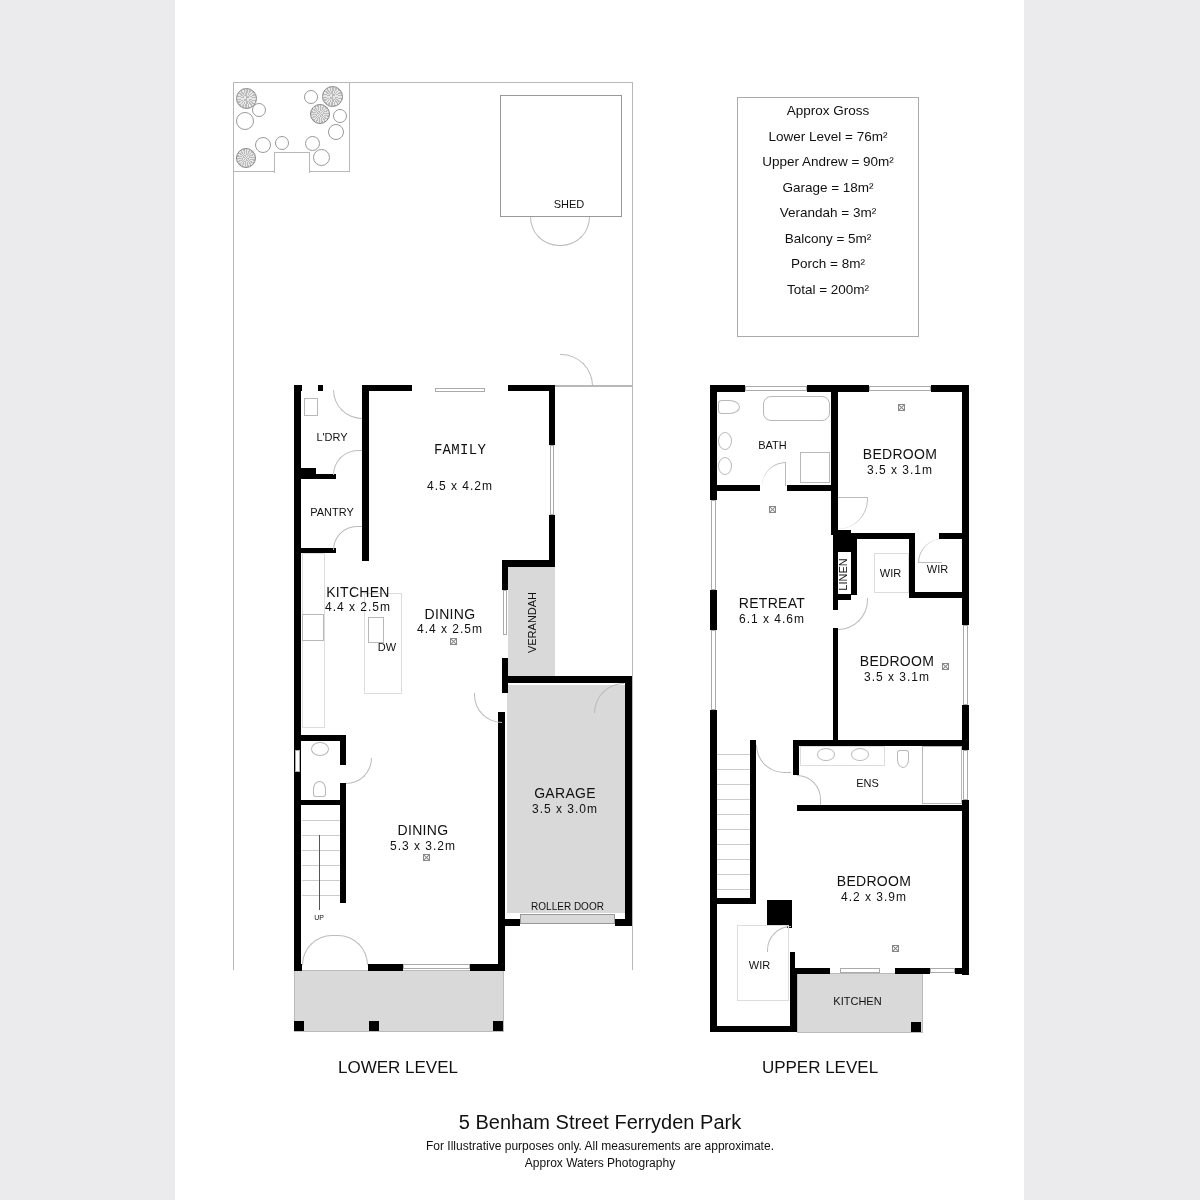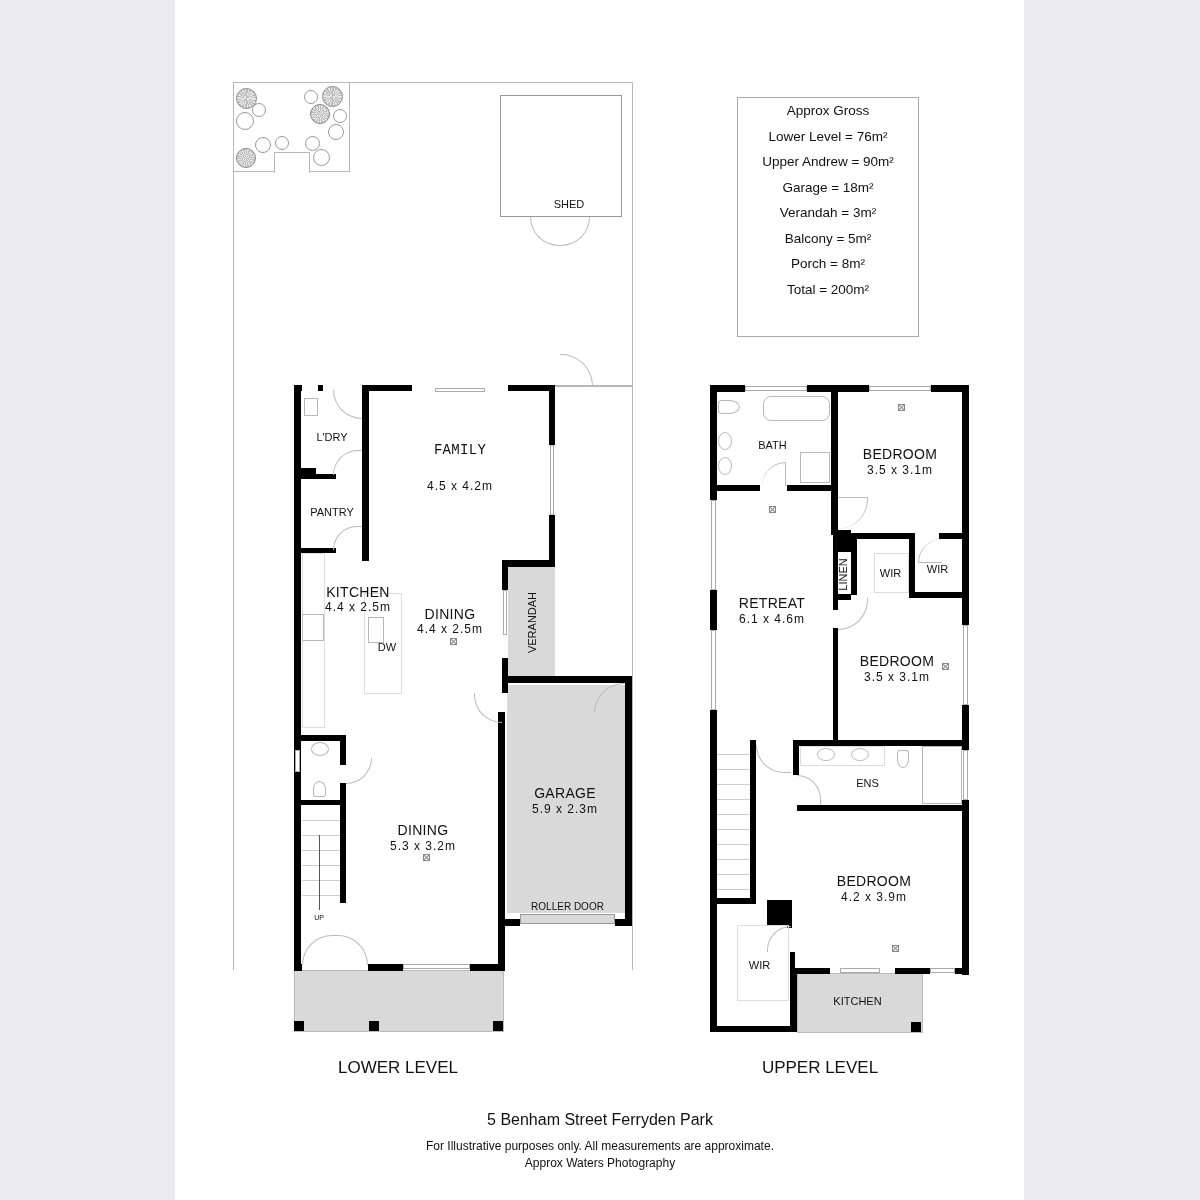--- a/index.html
+++ b/index.html
@@ -125,21 +125,21 @@
 <div class="lbl dim" style="left:410px;top:478px;width:100px;">4.5 x 4.2m</div>
 
 <div class="lbl room" style="left:400px;top:607px;width:100px;">DINING</div>
 <div class="lbl dim" style="left:400px;top:621px;width:100px;">4.4 x 2.5m</div>
 <div class="light" style="left:450px;top:638px;"></div>
 
 <div class="lbl small" style="left:487px;top:617px;width:90px;transform:rotate(-90deg);">VERANDAH</div>
 <div class="door" style="left:474px;top:693px;width:28px;height:30px;border-top:none;border-right:none;border-radius:0 0 0 30px;"></div>
 
 <div class="lbl room" style="left:515px;top:786px;width:100px;">GARAGE</div>
-<div class="lbl dim" style="left:515px;top:801px;width:100px;">5.9 x 2.3m</div>
+<div class="lbl dim" style="left:515px;top:801px;width:100px;">3.5 x 3.0m</div>
 
 <div class="wall" style="left:296px;top:735px;width:50px;height:6px;"></div>
 <div class="wall" style="left:340px;top:735px;width:6px;height:30px;"></div>
 <div class="wall" style="left:340px;top:783px;width:6px;height:120px;"></div>
 <div class="wall" style="left:296px;top:800px;width:50px;height:5px;"></div>
 <div class="win" style="left:295px;top:750px;width:5px;height:22px;"></div>
 <div class="thin" style="left:311px;top:742px;width:18px;height:14px;border-radius:50%;"></div>
 <div class="thin" style="left:313px;top:781px;width:13px;height:16px;border-radius:50% 50% 3px 3px;"></div>
 <div class="door" style="left:346px;top:758px;width:26px;height:26px;border-top:none;border-left:none;border-radius:0 0 26px 0;"></div>
 <div class="stairs" style="left:302px;top:806px;width:38px;height:97px;"></div>
@@ -240,15 +240,15 @@
 <div class="door" style="left:767px;top:926px;width:24px;height:26px;border-bottom:none;border-right:none;border-radius:26px 0 0 0;"></div>
 <div class="thin" style="left:737px;top:925px;width:52px;height:76px;border-color:#ddd;"></div>
 <div class="lbl small" style="left:737px;top:960px;width:45px;">WIR</div>
 <div class="lbl room" style="left:824px;top:874px;width:100px;">BEDROOM</div>
 <div class="lbl dim" style="left:824px;top:889px;width:100px;">4.2 x 3.9m</div>
 <div class="light" style="left:892px;top:945px;"></div>
 <div class="lbl small" style="left:810px;top:996px;width:95px;">KITCHEN</div>
 
 <div class="lbl" style="left:720px;top:1059px;width:200px;font-size:17px;">UPPER LEVEL</div>
 
-<div class="lbl" style="left:300px;top:1112px;width:600px;font-size:16px;">5 Benham Street Ferryden Park</div>
+<div class="lbl" style="left:300px;top:1112px;width:600px;font-size:20px;">5 Benham Street Ferryden Park</div>
 <div class="lbl" style="left:300px;top:1140px;width:600px;font-size:12px;">For Illustrative purposes only.  All measurements are approximate.</div>
 <div class="lbl" style="left:300px;top:1157px;width:600px;font-size:12px;">Approx Waters Photography</div>
 
 </body></html>

